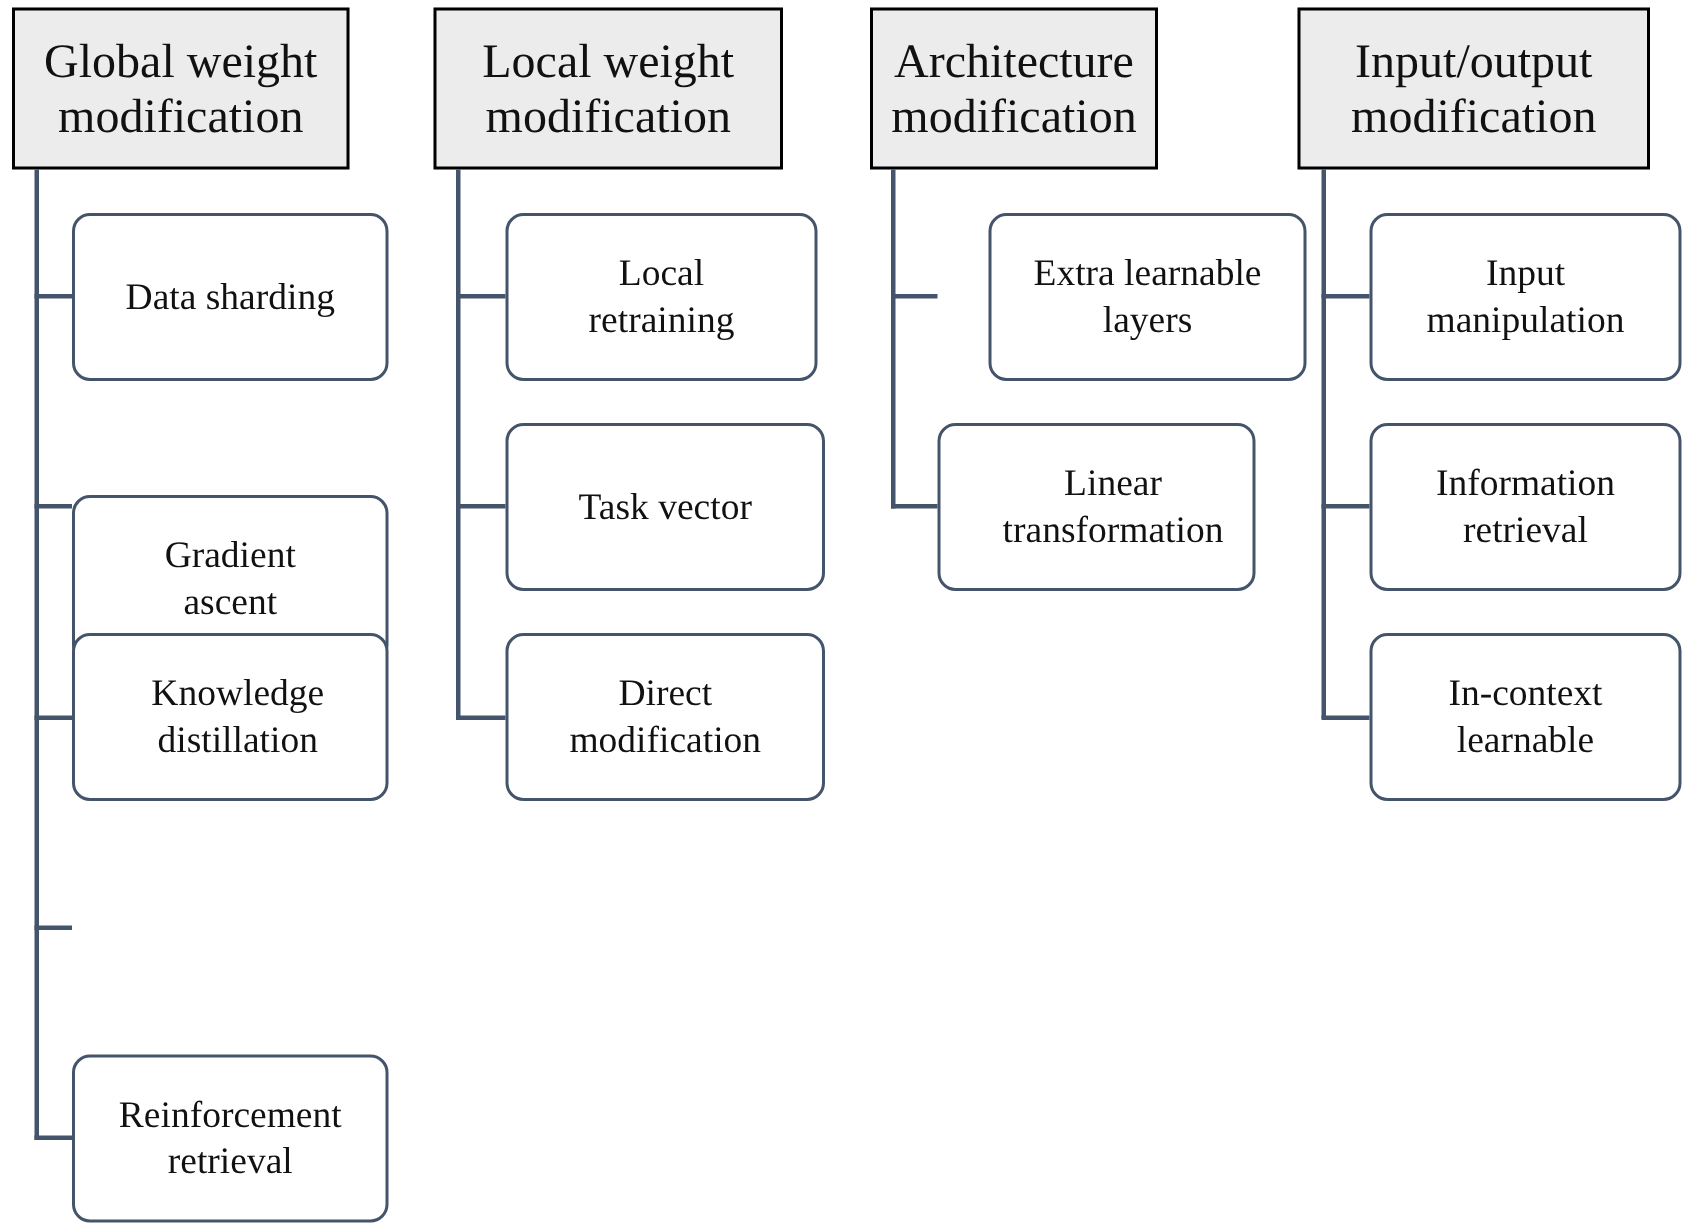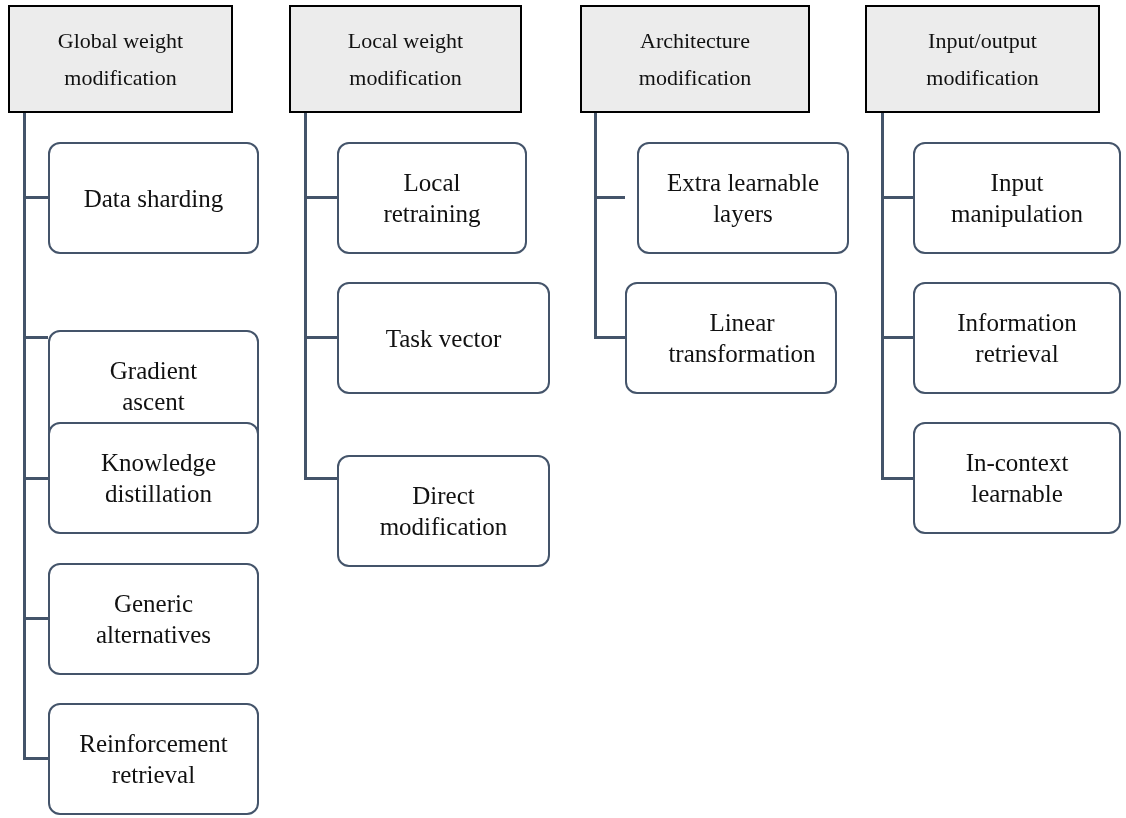--- a/index.html
+++ b/index.html
@@ -21,21 +21,21 @@
     box-sizing: border-box;
     display: flex;
     align-items: center;
     justify-content: center;
     text-align: center;
     white-space: pre-line;
   }
   .header-box {
     background: #ececec;
     border: 2.5px solid #000000;
-    font-size: 22px;
+    font-size: 32px;
     line-height: 37px;
     height: 108px;
     top: 5px;
     z-index: 2;
   }
   .child-box {
     background: #ffffff;
     border: 2.5px solid #44546a;
     border-radius: 12px;
     font-size: 25px;
@@ -67,43 +67,41 @@
   <div class="hstub" style="left:23px; top:196px; width:25px;"></div>
   <div class="hstub" style="left:23px; top:336px; width:25px;"></div>
   <div class="hstub" style="left:23px; top:477px; width:25px;"></div>
   <div class="hstub" style="left:23px; top:617px; width:25px;"></div>
   <div class="hstub" style="left:23px; top:757px; width:25px;"></div>
   <div class="box child-box" style="left:48px; top:142px; width:211px;">Data sharding</div>
   <div class="box child-box" style="left:48px; top:282px; width:211px;margin-top:48px;">Gradient
 ascent</div>
   <div class="box child-box" style="left:48px; top:422px; width:211px;padding-left:10px;">Knowledge
 distillation</div>
-  <div class="box child-box" style="left:48px; top:563px; width:211px;">Generic
-alternatives</div>
   <div class="box child-box" style="left:48px; top:703px; width:211px;">Reinforcement
 retrieval</div>
 
   <div class="box header-box" style="left:289px; width:233px;">Local weight
 modification</div>
   <div class="vline" style="left:304px; top:113px; height:366px;"></div>
   <div class="hstub" style="left:304px; top:196px; width:33px;"></div>
   <div class="hstub" style="left:304px; top:336px; width:33px;"></div>
   <div class="hstub" style="left:304px; top:477px; width:33px;"></div>
-  <div class="box child-box" style="left:337px; top:142px; width:190px;">Local
+  <div class="box child-box" style="left:337px; top:142px; width:208px;">Local
 retraining</div>
   <div class="box child-box" style="left:337px; top:282px; width:213px;">Task vector</div>
-  <div class="box child-box" style="left:337px; top:422px; width:213px;margin-top:33px;">Direct
+  <div class="box child-box" style="left:337px; top:422px; width:213px;">Direct
 modification</div>
 
-  <div class="box header-box" style="left:580px; width:230px;font-family:Liberation Serif, serif;">Architecture
+  <div class="box header-box" style="left:580px; width:192px;font-family:Liberation Serif, serif;">Architecture
 modification</div>
   <div class="vline" style="left:594px; top:113px; height:226px;"></div>
   <div class="hstub" style="left:594px; top:196px; width:31px;"></div>
   <div class="hstub" style="left:594px; top:336px; width:31px;"></div>
-  <div class="box child-box" style="left:637px; top:142px; width:212px;">Extra learnable
+  <div class="box child-box" style="left:659px; top:142px; width:212px;">Extra learnable
 layers</div>
   <div class="box child-box" style="left:625px; top:282px; width:212px;padding-left:22px;">Linear
 transformation</div>
 
   <div class="box header-box" style="left:865px; width:235px;">Input/output
 modification</div>
   <div class="vline" style="left:881px; top:113px; height:366px;"></div>
   <div class="hstub" style="left:881px; top:196px; width:32px;"></div>
   <div class="hstub" style="left:881px; top:336px; width:32px;"></div>
   <div class="hstub" style="left:881px; top:477px; width:32px;"></div>

